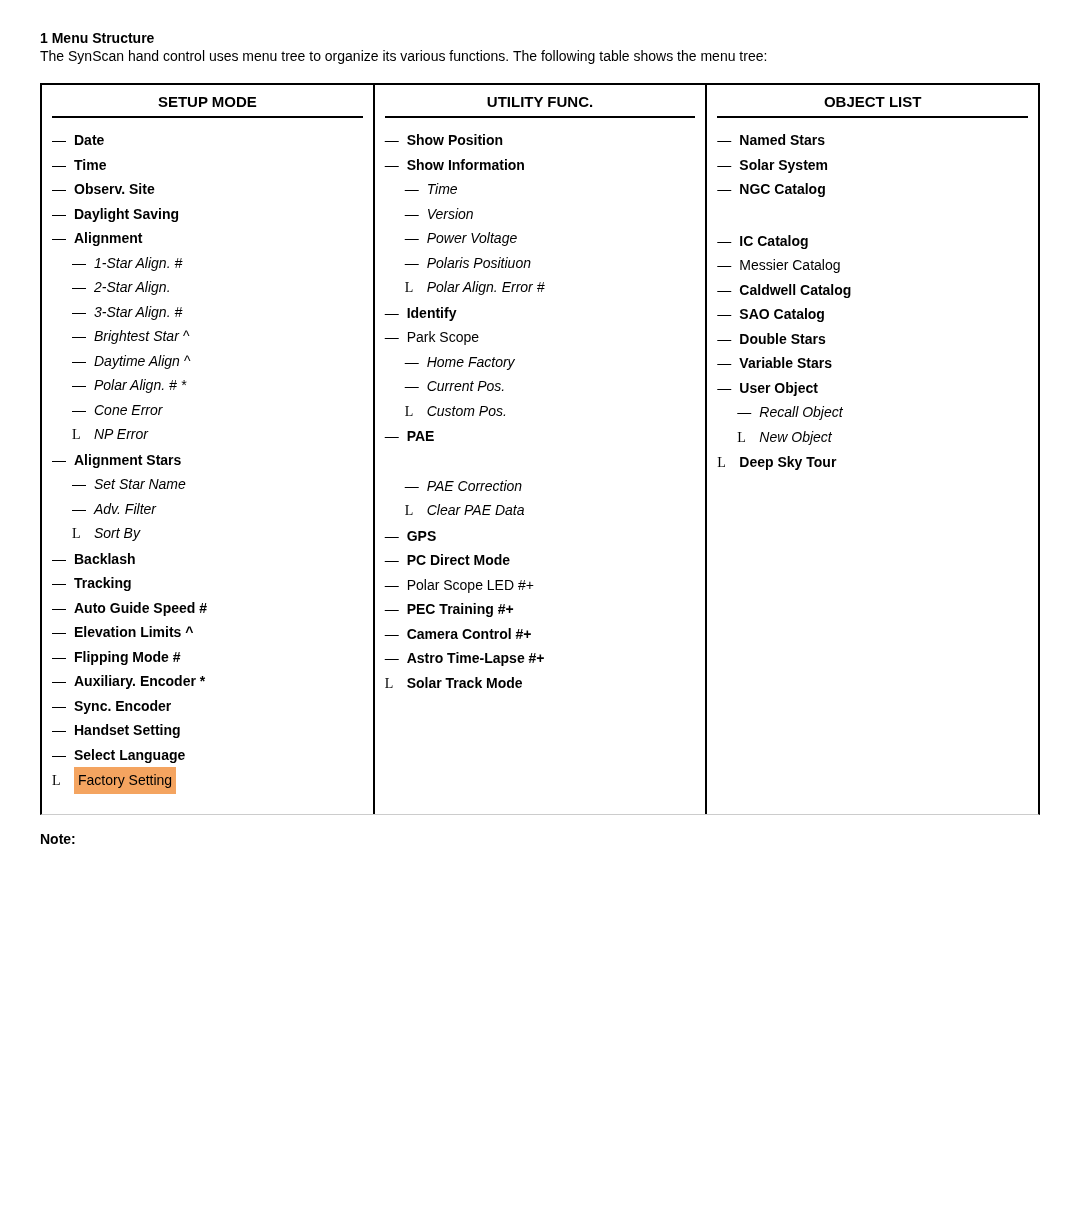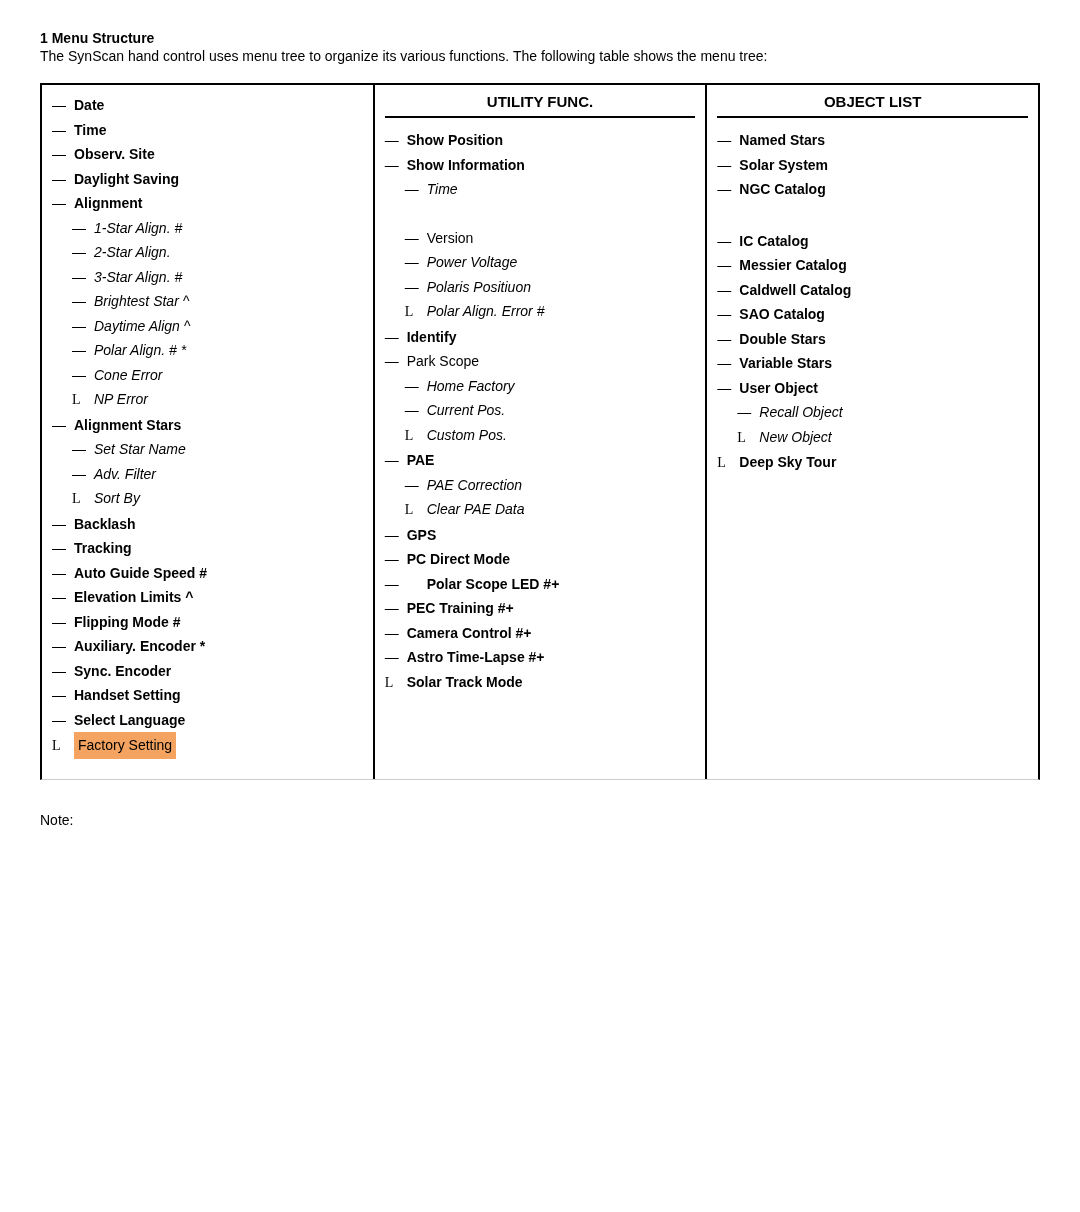--- a/index.html
+++ b/index.html
@@ -46,41 +46,42 @@
     .col-header {
       font-weight: bold;
       font-size: 15px;
       border-bottom: 2px solid #000;
       padding-bottom: 6px;
       margin-bottom: 10px;
       text-align: center;
     }
 
     .note-text {
-      font-weight: normal;
-      margin-top: 32px;
+      font-weight: bold;
+      margin-top: 16px;
     }
 
     .tree-container {
       padding: 0;
     }
   </style>
 </head>
 <body>
 
 <div>
   <span class="section-number">1</span>
   <span> <strong>Menu Structure</strong></span>
 </div>
 
 <p class="intro-text">The SynScan hand control uses menu tree to organize its various functions. The following table shows the menu tree:</p>
 
 <div class="menu-table">
 
   <div class="col">
+    <div class="col-header">SETUP MODE</div>
     <div class="tree-container" id="setup-tree">
         <div style="display: flex; align-items: baseline; line-height: 1.75; padding-left: 0px;">
           <span style="display: inline-block; min-width: 18px; margin-right: 4px; font-weight: normal; font-family: Arial, sans-serif;">—</span>
           <span style="font-weight: bold;">Date</span>
         </div>
         <div style="display: flex; align-items: baseline; line-height: 1.75; padding-left: 0px;">
           <span style="display: inline-block; min-width: 18px; margin-right: 4px; font-weight: normal; font-family: Arial, sans-serif;">—</span>
           <span style="font-weight: bold;">Time</span>
         </div>
         <div style="display: flex; align-items: baseline; line-height: 1.75; padding-left: 0px;">
@@ -196,21 +197,21 @@
         <div style="display: flex; align-items: baseline; line-height: 1.75; padding-left: 0px;">
           <span style="display: inline-block; min-width: 18px; margin-right: 4px; font-weight: normal; font-family: Arial, sans-serif;">—</span>
           <span style="font-weight: bold;">Show Information</span>
         </div>
         <div style="display: flex; align-items: baseline; line-height: 1.75; padding-left: 20px;">
           <span style="display: inline-block; min-width: 18px; margin-right: 4px; font-weight: normal; font-family: Arial, sans-serif;">—</span>
           <span style="font-style: italic;">Time</span>
         </div>
         <div style="display: flex; align-items: baseline; line-height: 1.75; padding-left: 20px;">
           <span style="display: inline-block; min-width: 18px; margin-right: 4px; font-weight: normal; font-family: Arial, sans-serif;">—</span>
-          <span style=" margin-top: 24px;">Version</span>
+          <span style="font-style: italic;">Version</span>
         </div>
         <div style="display: flex; align-items: baseline; line-height: 1.75; padding-left: 20px;">
           <span style="display: inline-block; min-width: 18px; margin-right: 4px; font-weight: normal; font-family: Arial, sans-serif;">—</span>
           <span style="font-style: italic;">Power Voltage</span>
         </div>
         <div style="display: flex; align-items: baseline; line-height: 1.75; padding-left: 20px;">
           <span style="display: inline-block; min-width: 18px; margin-right: 4px; font-weight: normal; font-family: Arial, sans-serif;">—</span>
           <span style="font-style: italic;">Polaris Positiuon</span>
         </div>
         <div style="display: flex; align-items: baseline; line-height: 1.75; padding-left: 20px;">
@@ -236,37 +237,37 @@
         <div style="display: flex; align-items: baseline; line-height: 1.75; padding-left: 20px;">
           <span style="display: inline-block; min-width: 18px; margin-right: 4px; font-weight: normal; font-family: serif;">L</span>
           <span style="font-style: italic;">Custom Pos.</span>
         </div>
         <div style="display: flex; align-items: baseline; line-height: 1.75; padding-left: 0px;">
           <span style="display: inline-block; min-width: 18px; margin-right: 4px; font-weight: normal; font-family: Arial, sans-serif;">—</span>
           <span style="font-weight: bold;">PAE</span>
         </div>
         <div style="display: flex; align-items: baseline; line-height: 1.75; padding-left: 20px;">
           <span style="display: inline-block; min-width: 18px; margin-right: 4px; font-weight: normal; font-family: Arial, sans-serif;">—</span>
-          <span style="font-style: italic;">PAE Correction</span>
+          <span style="font-style: italic; margin-top: 25px;">PAE Correction</span>
         </div>
         <div style="display: flex; align-items: baseline; line-height: 1.75; padding-left: 20px;">
           <span style="display: inline-block; min-width: 18px; margin-right: 4px; font-weight: normal; font-family: serif;">L</span>
           <span style="font-style: italic;">Clear PAE Data</span>
         </div>
         <div style="display: flex; align-items: baseline; line-height: 1.75; padding-left: 0px;">
           <span style="display: inline-block; min-width: 18px; margin-right: 4px; font-weight: normal; font-family: Arial, sans-serif;">—</span>
           <span style="font-weight: bold;">GPS</span>
         </div>
         <div style="display: flex; align-items: baseline; line-height: 1.75; padding-left: 0px;">
           <span style="display: inline-block; min-width: 18px; margin-right: 4px; font-weight: normal; font-family: Arial, sans-serif;">—</span>
           <span style="font-weight: bold;">PC Direct Mode</span>
         </div>
         <div style="display: flex; align-items: baseline; line-height: 1.75; padding-left: 0px;">
           <span style="display: inline-block; min-width: 18px; margin-right: 4px; font-weight: normal; font-family: Arial, sans-serif;">—</span>
-          <span style="font-weight: bold; margin-left: 20px;">Polar Scope LED #+</span>
+          <span style="font-weight: normal;">Polar Scope LED #+</span>
         </div>
         <div style="display: flex; align-items: baseline; line-height: 1.75; padding-left: 0px;">
           <span style="display: inline-block; min-width: 18px; margin-right: 4px; font-weight: normal; font-family: Arial, sans-serif;">—</span>
           <span style="font-weight: bold;">PEC Training #+</span>
         </div>
         <div style="display: flex; align-items: baseline; line-height: 1.75; padding-left: 0px;">
           <span style="display: inline-block; min-width: 18px; margin-right: 4px; font-weight: normal; font-family: Arial, sans-serif;">—</span>
           <span style="font-weight: bold;">Camera Control #+</span>
         </div>
         <div style="display: flex; align-items: baseline; line-height: 1.75; padding-left: 0px;">
@@ -294,21 +295,21 @@
         <div style="display: flex; align-items: baseline; line-height: 1.75; padding-left: 0px;">
           <span style="display: inline-block; min-width: 18px; margin-right: 4px; font-weight: normal; font-family: Arial, sans-serif;">—</span>
           <span style="font-weight: bold;">NGC Catalog</span>
         </div>
         <div style="display: flex; align-items: baseline; line-height: 1.75; padding-left: 0px;">
           <span style="display: inline-block; min-width: 18px; margin-right: 4px; font-weight: normal; font-family: Arial, sans-serif;">—</span>
           <span style="font-weight: bold; margin-top: 27px;">IC Catalog</span>
         </div>
         <div style="display: flex; align-items: baseline; line-height: 1.75; padding-left: 0px;">
           <span style="display: inline-block; min-width: 18px; margin-right: 4px; font-weight: normal; font-family: Arial, sans-serif;">—</span>
-          <span style="font-weight: bold;">Messier Catalog</span>
+          <span style="font-weight: normal;">Messier Catalog</span>
         </div>
         <div style="display: flex; align-items: baseline; line-height: 1.75; padding-left: 0px;">
           <span style="display: inline-block; min-width: 18px; margin-right: 4px; font-weight: normal; font-family: Arial, sans-serif;">—</span>
           <span style="font-weight: bold;">Caldwell Catalog</span>
         </div>
         <div style="display: flex; align-items: baseline; line-height: 1.75; padding-left: 0px;">
           <span style="display: inline-block; min-width: 18px; margin-right: 4px; font-weight: normal; font-family: Arial, sans-serif;">—</span>
           <span style="font-weight: bold;">SAO Catalog</span>
         </div>
         <div style="display: flex; align-items: baseline; line-height: 1.75; padding-left: 0px;">

